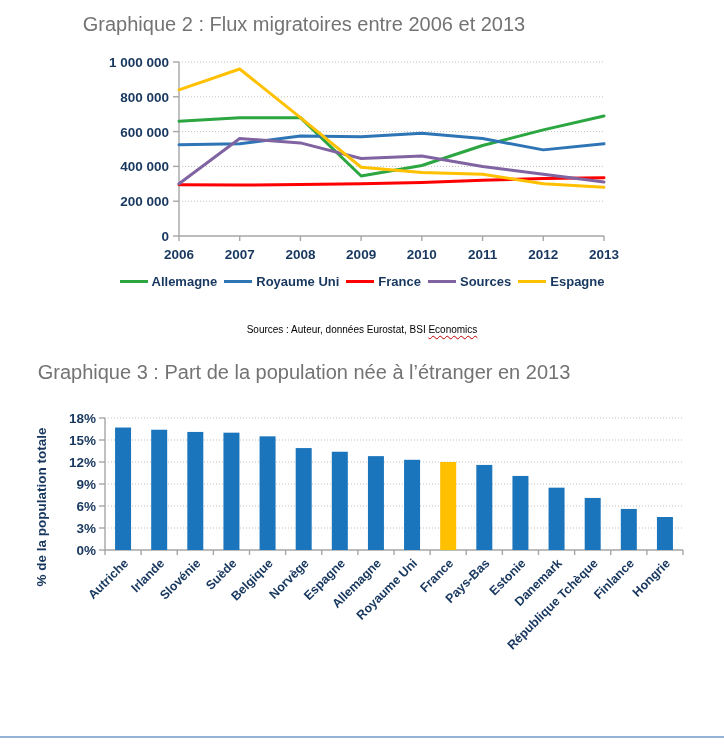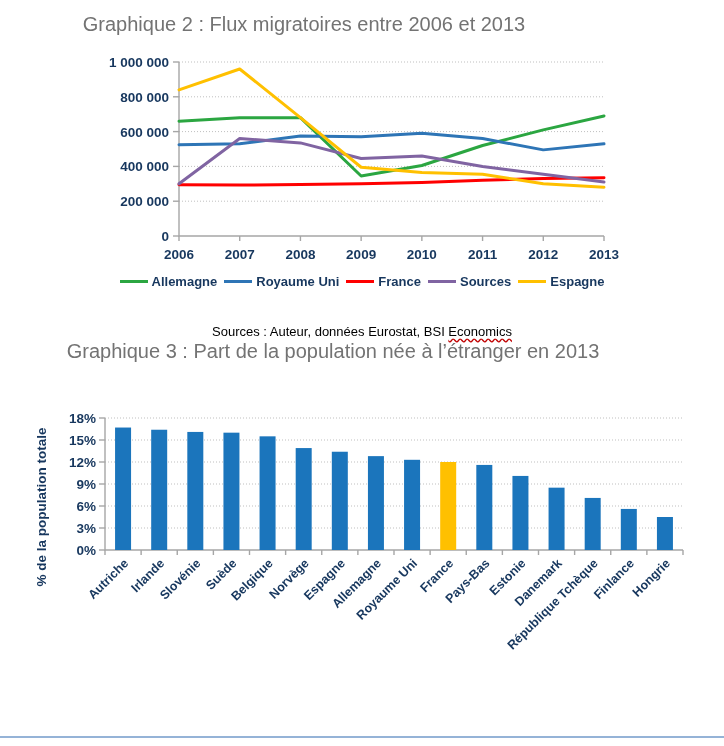--- a/index.html
+++ b/index.html
@@ -4,27 +4,27 @@
 <style>
   html,body{margin:0;padding:0;}
   body{
     width:724px;height:746px;background:#ffffff;position:relative;overflow:hidden;
     font-family:"Liberation Sans",sans-serif;
     --navy:#17375E; --axis:#A6A6A6; --grid:#BFBFBF;
   }
   .page{position:absolute;inset:0;}
   .chart-title{position:absolute;left:0;width:608px;text-align:center;font-size:20px;color:#737373;}
   .t1{top:13px;}
-  .t2{top:340px;padding-left:29px;}
+  .t2{top:361px;}
   .c1{position:absolute;left:0;top:55px;width:724px;height:212px;}
   .c2{position:absolute;left:0;top:395px;width:724px;height:300px;}
   .legend{position:absolute;left:0;top:274px;width:724px;display:flex;justify-content:center;align-items:center;gap:7px;font-size:13px;font-weight:bold;color:var(--navy);}
   .leg-item{display:flex;align-items:center;}
   .leg-line{display:inline-block;width:28px;height:3px;margin-right:4px;}
-  .source{position:absolute;left:0;width:724px;text-align:center;font-size:13px;color:#000;}
+  .source{position:absolute;left:0;width:724px;text-align:center;font-size:10px;color:#000;}
   .s1{top:324px;}
   .s2{top:716px;}
   .sq{text-decoration-line:underline;text-decoration-style:wavy;text-decoration-color:#C00000;text-underline-offset:2px;}
   .bottom-rule{position:absolute;left:0;top:736px;width:724px;height:2px;}
   .grid{stroke:var(--grid);stroke-width:1;stroke-dasharray:1,2;}
   .axis{stroke:var(--axis);stroke-width:1.4;fill:none;}
   .tick{stroke:var(--axis);stroke-width:1.4;}
   .axlbl{fill:var(--navy);font-size:13.5px;font-weight:bold;font-family:"Liberation Sans",sans-serif;}
   .catlbl{fill:var(--navy);font-size:12.5px;font-weight:bold;font-family:"Liberation Sans",sans-serif;}
   .ylab{fill:var(--navy);font-size:13.5px;font-weight:bold;font-family:"Liberation Sans",sans-serif;}

